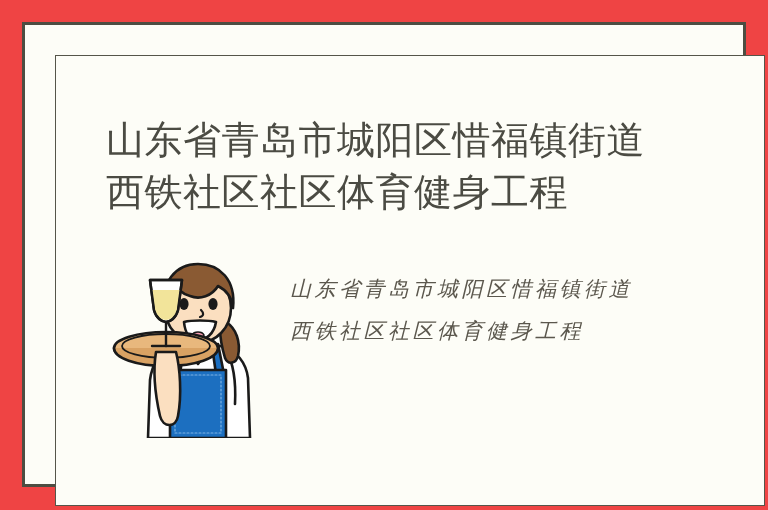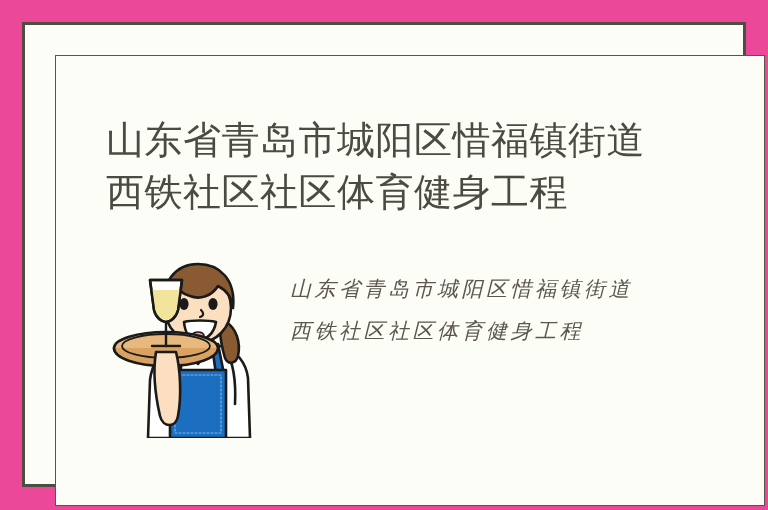--- a/index.html
+++ b/index.html
@@ -4,21 +4,21 @@
 <style>
   html, body {
     margin: 0;
     padding: 0;
     background: #fdfdf2;
   }
   #page {
     position: relative;
     width: 768px;
     height: 510px;
-    background: #ec4899;
+    background: #ef4444;
     overflow: hidden;
     font-family: "Liberation Sans", "DejaVu Sans", sans-serif;
   }
   
   #outer-frame {
     position: absolute;
     left: 22px;
     top: 22px;
     width: 724px;
     height: 465px;

